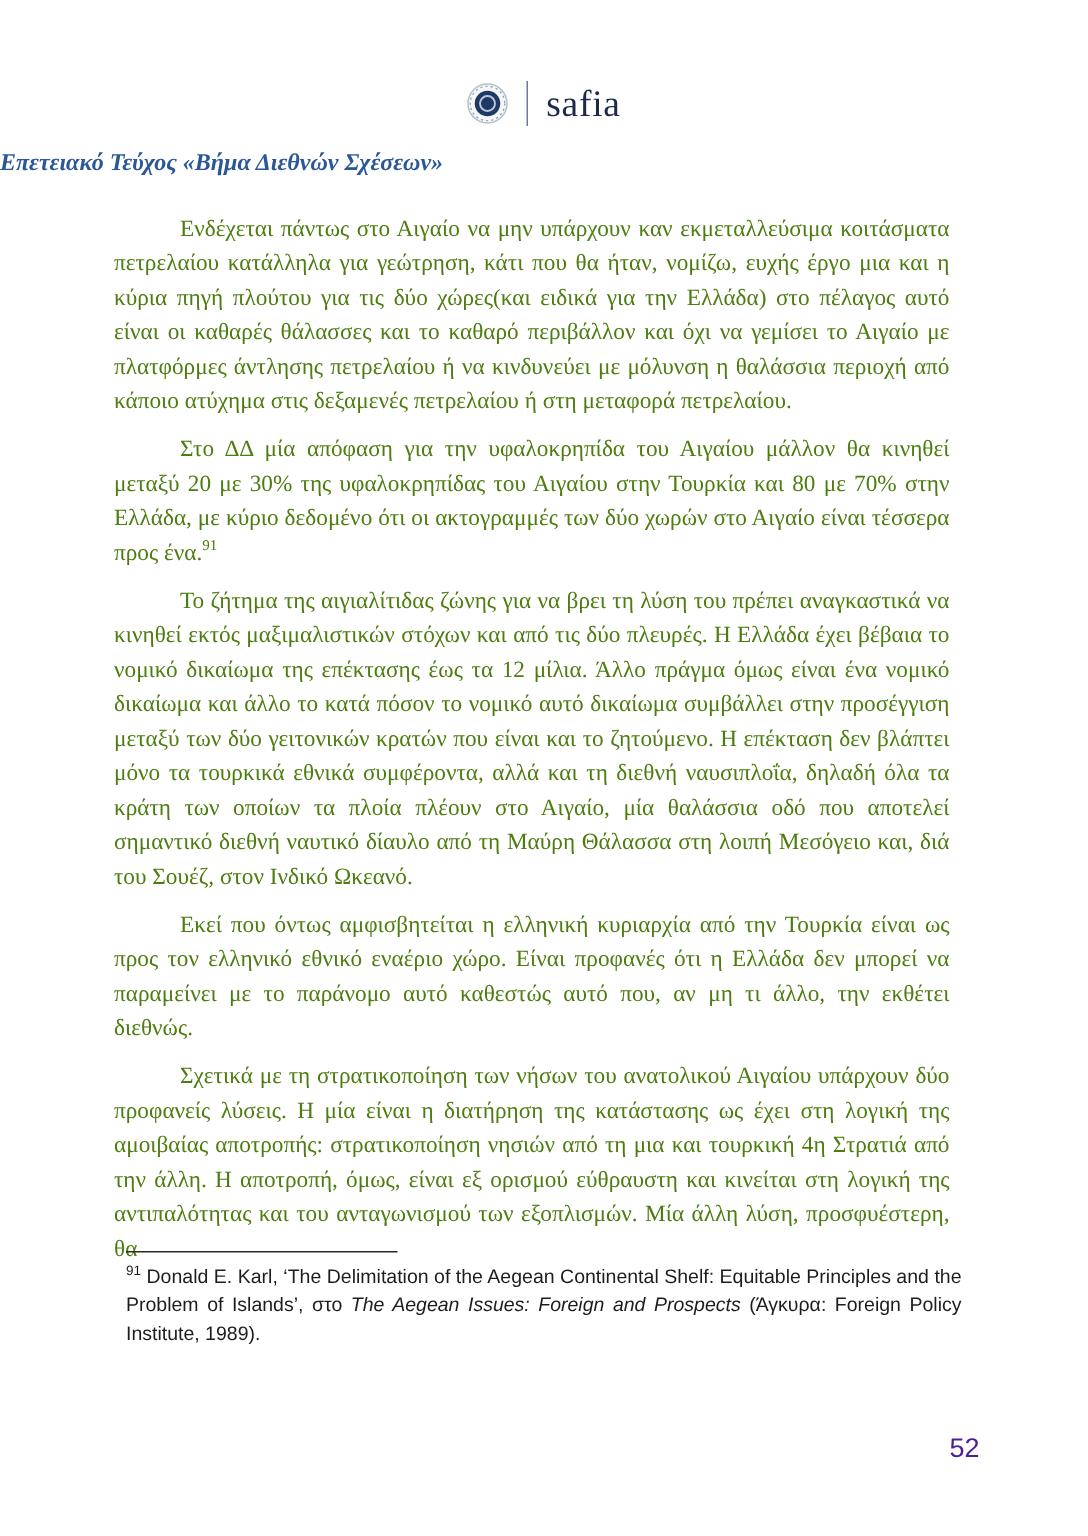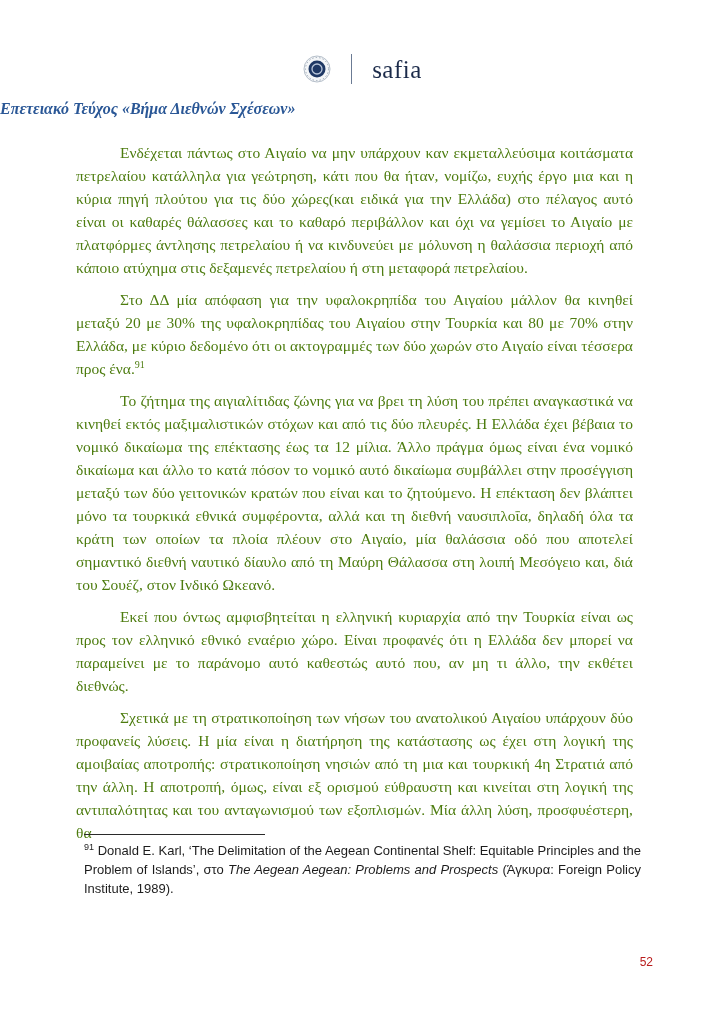--- a/index.html
+++ b/index.html
@@ -17,21 +17,21 @@
   }
   
   .logo-row {
     position: absolute;
     top: 54px;
     left: 0;
     width: 100%;
     display: flex;
     justify-content: center;
     align-items: center;
-    gap: 20px;
+    gap: 12px;
   }
   .seal {
     display: inline-flex;
     width: 28px;
     height: 28px;
   }
   .logo-divider {
     width: 1px;
     height: 30px;
     background: #6b7b94;
@@ -96,22 +96,22 @@
   }
   .fn-text { margin: 0; }
   .fn-text sup { font-size: 9px; line-height: 0; }
   .fn-text em { font-style: italic; }
   
   .page-number {
     position: absolute;
     top: 955px;
     right: 72px;
     font-family: "Liberation Sans", "DejaVu Sans", sans-serif;
-    font-size: 12px;
-    color: #b91c1c;
+    font-size: 18px;
+    color: #4c1d95;
   }
 </style>
 </head>
 <body>
 
 <div class="page">
 
   <header class="logo-row">
     <span class="seal">
       <svg width="28" height="28" viewBox="0 0 28 28" aria-hidden="true">
@@ -130,18 +130,18 @@
   <main class="doc-body">
     <p><span>Ενδέχεται πάντως στο Αιγαίο να μην υπάρχουν καν εκμεταλλεύσιμα κοιτάσματα πετρελαίου κατάλληλα για γεώτρηση, κάτι που θα ήταν, νομίζω, ευχής έργο μια και η κύρια πηγή πλούτου για τις δύο χώρες(και ειδικά για την Ελλάδα) στο πέλαγος αυτό είναι οι καθαρές θάλασσες και το καθαρό περιβάλλον και όχι να γεμίσει το Αιγαίο με πλατφόρμες άντλησης πετρελαίου ή να κινδυνεύει με μόλυνση η θαλάσσια περιοχή από κάποιο ατύχημα στις δεξαμενές πετρελαίου ή στη μεταφορά πετρελαίου.</span></p>
     <p><span>Στο ΔΔ μία απόφαση για την υφαλοκρηπίδα του Αιγαίου μάλλον θα κινηθεί μεταξύ 20 με 30% της υφαλοκρηπίδας του Αιγαίου στην Τουρκία και 80 με 70% στην Ελλάδα, με κύριο δεδομένο ότι οι ακτογραμμές των δύο χωρών στο Αιγαίο είναι τέσσερα προς ένα.</span><sup class="fnref">91</sup></p>
     <p><span>Το ζήτημα της αιγιαλίτιδας ζώνης για να βρει τη λύση του πρέπει αναγκαστικά να κινηθεί εκτός μαξιμαλιστικών στόχων και από τις δύο πλευρές. Η Ελλάδα έχει βέβαια το νομικό δικαίωμα της επέκτασης έως τα 12 μίλια. Άλλο πράγμα όμως είναι ένα νομικό δικαίωμα και άλλο το κατά πόσον το νομικό αυτό δικαίωμα συμβάλλει στην προσέγγιση μεταξύ των δύο γειτονικών κρατών που είναι και το ζητούμενο. Η επέκταση δεν βλάπτει μόνο τα τουρκικά εθνικά συμφέροντα, αλλά και τη διεθνή ναυσιπλοΐα, δηλαδή όλα τα κράτη των οποίων τα πλοία πλέουν στο Αιγαίο, μία θαλάσσια οδό που αποτελεί σημαντικό διεθνή ναυτικό δίαυλο από τη Μαύρη Θάλασσα στη λοιπή Μεσόγειο και, διά του Σουέζ, στον Ινδικό Ωκεανό.</span></p>
     <p><span>Εκεί που όντως αμφισβητείται η ελληνική κυριαρχία από την Τουρκία είναι ως προς τον ελληνικό εθνικό εναέριο χώρο. Είναι προφανές ότι η Ελλάδα δεν μπορεί να παραμείνει με το παράνομο αυτό καθεστώς αυτό που, αν μη τι άλλο, την εκθέτει διεθνώς.</span></p>
     <p><span>Σχετικά με τη στρατικοποίηση των νήσων του ανατολικού Αιγαίου υπάρχουν δύο προφανείς λύσεις. Η μία είναι η διατήρηση της κατάστασης ως έχει στη λογική της αμοιβαίας αποτροπής: στρατικοποίηση νησιών από τη μια και τουρκική 4η Στρατιά από την άλλη. Η αποτροπή, όμως, είναι εξ ορισμού εύθραυστη και κινείται στη λογική της αντιπαλότητας και του ανταγωνισμού των εξοπλισμών. Μία άλλη λύση, προσφυέστερη, θα</span></p>
   </main>
 
   <div class="footnote-area">
     <div class="fn-rule"></div>
-    <p class="fn-text"><sup>91</sup> <span>Donald E. Karl, ‘The Delimitation of the Aegean Continental Shelf: Equitable Principles and the Problem of Islands’, στο </span><em>The Aegean Aegean: Problems and Prospects</em><span> (Άγκυρα: Foreign Policy Institute, 1989).</span></p>
+    <p class="fn-text"><sup>91</sup> <span>Donald E. Karl, ‘The Delimitation of the Aegean Continental Shelf: Equitable Principles and the Problem of Islands’, στο </span><em>The Aegean Issues: Foreign and Prospects</em><span> (Άγκυρα: Foreign Policy Institute, 1989).</span></p>
   </div>
 
   <div class="page-number">52</div>
 
 </div>
 
 </body></html>

